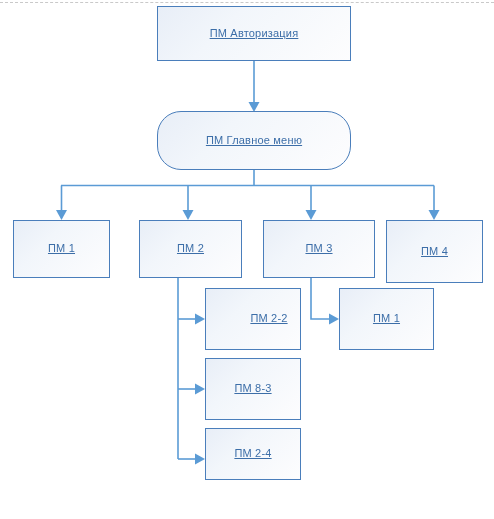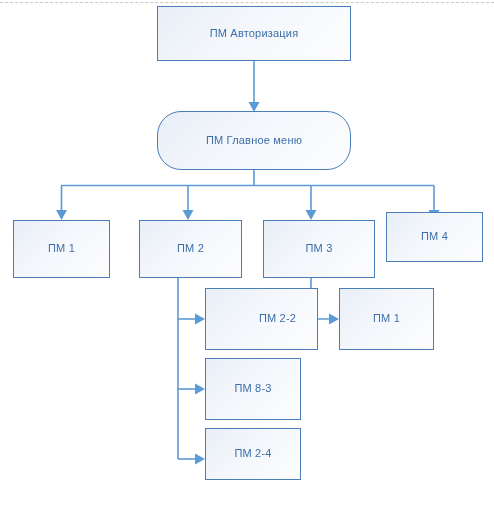--- a/index.html
+++ b/index.html
@@ -31,20 +31,21 @@
     border: 1px solid #4a7ebb;
     background: linear-gradient(135deg, #e8eef7 0%, #f2f6fb 35%, #fdfdfe 100%);
     display: flex;
     align-items: center;
     justify-content: center;
     color: #3c6ea8;
     font-size: 11px;
     letter-spacing: 0.2px;
     line-height: 1.2;
     text-align: center;
+    text-decoration: underline;
     -webkit-font-smoothing: antialiased;
   }
   .node-label {
     display: block;
     padding: 0 4px;
   }
   svg.connectors {
     position: absolute;
     left: 0;
     top: 0;
@@ -117,25 +118,25 @@
   </div>
 
   <div class="node" style="left:139px; top:220px; width:103px; height:58px;">
     <span class="node-label">ПМ 2</span>
   </div>
 
   <div class="node" style="left:263px; top:220px; width:112px; height:58px;">
     <span class="node-label">ПМ 3</span>
   </div>
 
-  <div class="node" style="left:386px; top:212px; width:97px; height:50px;">
+  <div class="node" style="left:386px; top:220px; width:97px; height:63px;">
     <span class="node-label">ПМ 4</span>
   </div>
 
-  <div class="node" style="left:205px; top:288px; width:113px; height:62px;padding-left:32px;">
+  <div class="node" style="left:205px; top:288px; width:96px; height:62px;padding-left:32px;">
     <span class="node-label">ПМ 2-2</span>
   </div>
 
   <div class="node" style="left:339px; top:288px; width:95px; height:62px;">
     <span class="node-label">ПМ 1</span>
   </div>
 
   <div class="node" style="left:205px; top:358px; width:96px; height:62px;">
     <span class="node-label">ПМ 8-3</span>
   </div>

